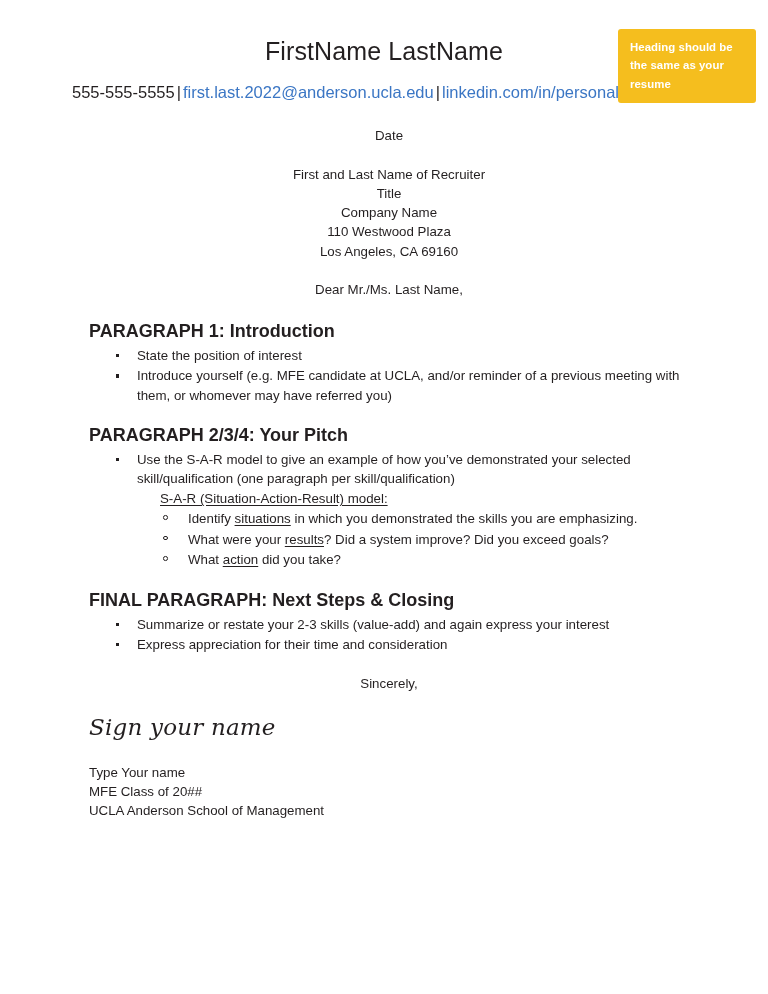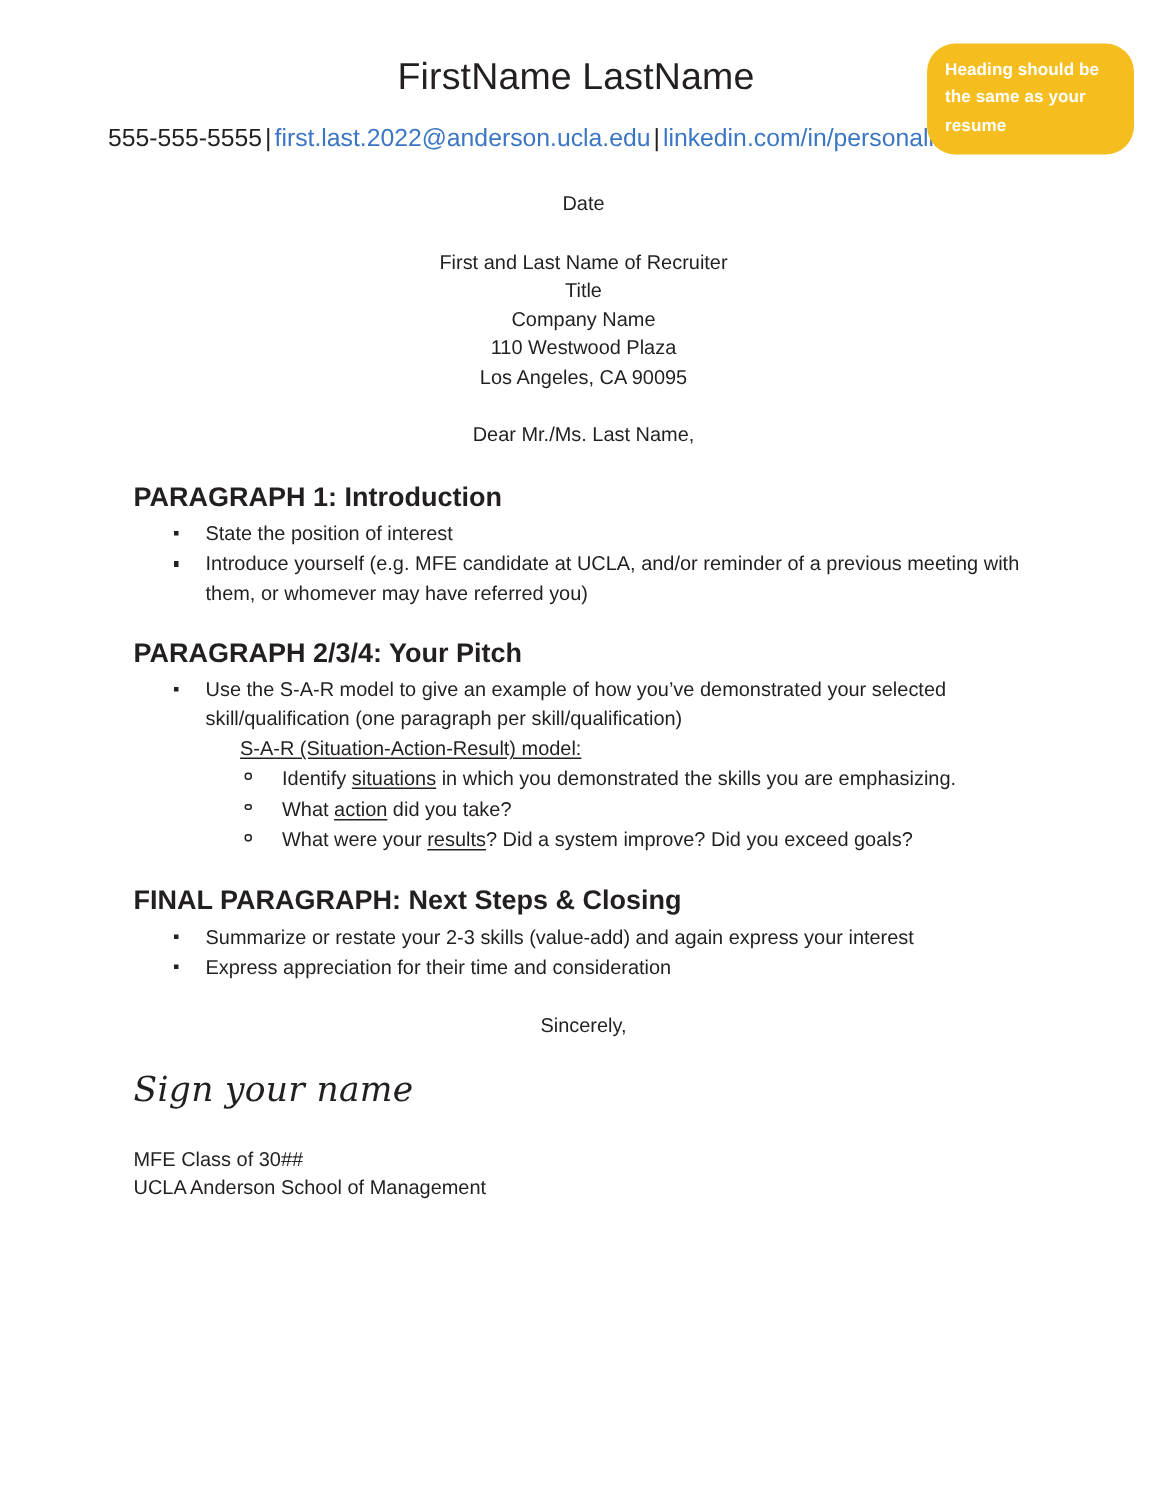--- a/index.html
+++ b/index.html
@@ -54,21 +54,21 @@
   }
 
   
   .callout {
     position: absolute;
     top: 29px;
     right: 12px;
     width: 138px;
     box-sizing: border-box;
     background: #f5be1e;
-    border-radius: 19px;
+    border-radius: 3px;
     padding: 9px 10px 10px 12px;
     color: #ffffff;
     font-size: 11.4px;
     line-height: 1.62;
     font-weight: 600;
     letter-spacing: 0.05px;
   }
 
   
   .body-wrap {
@@ -184,21 +184,21 @@
 
     <p class="blk addr-line">Date</p>
 
     <div class="gap-md"></div>
 
     <div>
       <p class="addr-line">First and Last Name of Recruiter</p>
       <p class="addr-line">Title</p>
       <p class="addr-line">Company Name</p>
       <p class="addr-line">110 Westwood Plaza</p>
-      <p class="addr-line">Los Angeles, CA 90095</p>
+      <p class="addr-line">Los Angeles, CA 69160</p>
     </div>
 
     <div class="gap-md"></div>
 
     <p class="blk addr-line">Dear Mr./Ms. Last Name,</p>
 
     <div class="gap-md"></div>
 
     <div>
       <p class="sec-head">PARAGRAPH 1: Introduction</p>
@@ -211,22 +211,22 @@
     <div class="gap-sm"></div>
 
     <div>
       <p class="sec-head">PARAGRAPH 2/3/4: Your Pitch</p>
       <ul class="lvl1">
         <li>Use the S-A-R model to give an example of how you’ve demonstrated your selected skill/qualification (one paragraph per skill/qualification)</li>
       </ul>
       <p class="sub-label"><span class="u">S-A-R (Situation-Action-Result) model:</span></p>
       <ul class="lvl2">
         <li><span>Identify </span><span class="u">situations</span><span> in which you demonstrated the skills you are emphasizing.</span></li>
+        <li><span>What were your </span><span class="u">results</span><span>? Did a system improve? Did you exceed goals?</span></li>
         <li><span>What </span><span class="u">action</span><span> did you take?</span></li>
-        <li><span>What were your </span><span class="u">results</span><span>? Did a system improve? Did you exceed goals?</span></li>
       </ul>
     </div>
 
     <div class="gap-sm"></div>
 
     <div>
       <p class="sec-head">FINAL PARAGRAPH: Next Steps &amp; Closing</p>
       <ul class="lvl1">
         <li>Summarize or restate your 2-3 skills (value-add) and again express your interest</li>
         <li>Express appreciation for their time and consideration</li>
@@ -237,18 +237,19 @@
 
     <p class="blk addr-line">Sincerely,</p>
 
     <div class="gap-lg"></div>
 
     <p class="signature">Sign your name</p>
 
     <div class="gap-lg"></div>
 
     <div>
-      <p class="sign-line">MFE Class of 30##</p>
+      <p class="sign-line">Type Your name</p>
+      <p class="sign-line">MFE Class of 20##</p>
       <p class="sign-line">UCLA Anderson School of Management</p>
     </div>
 
   </div>
 </div>
 
 </body></html>

